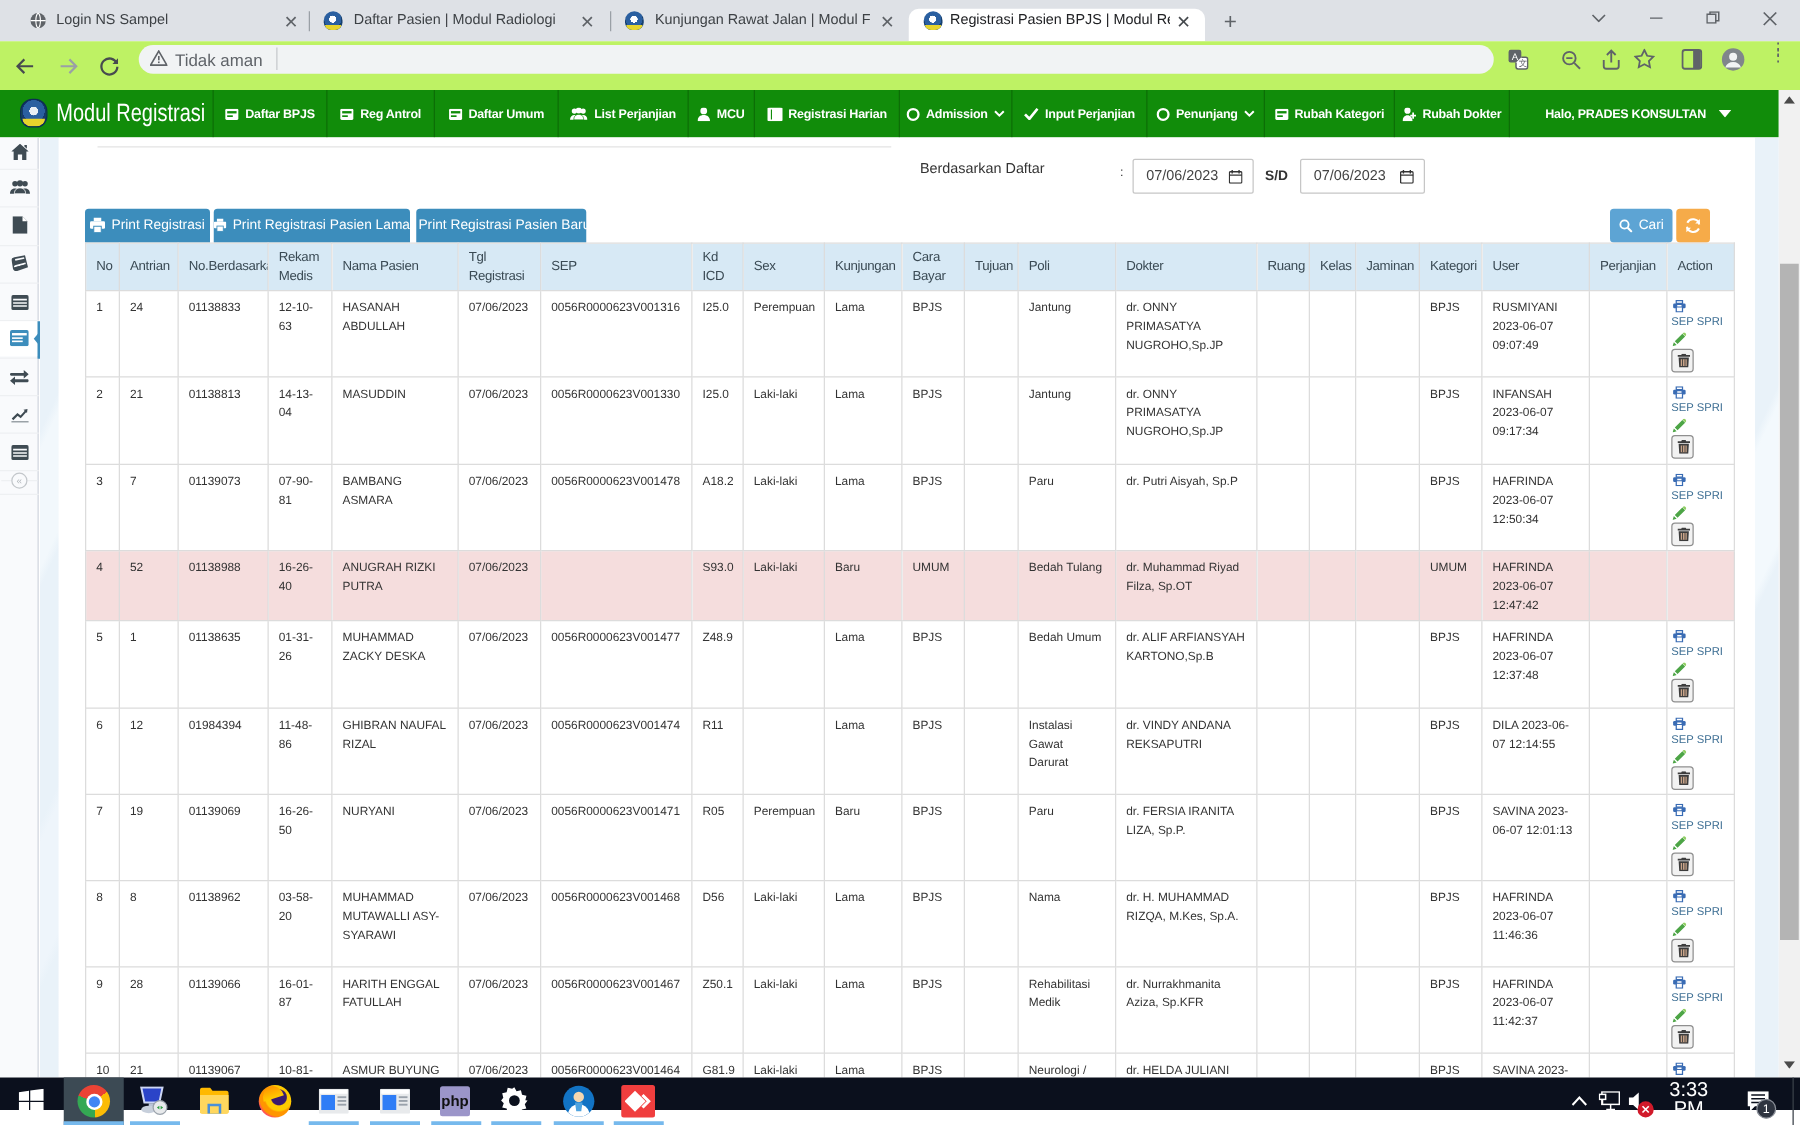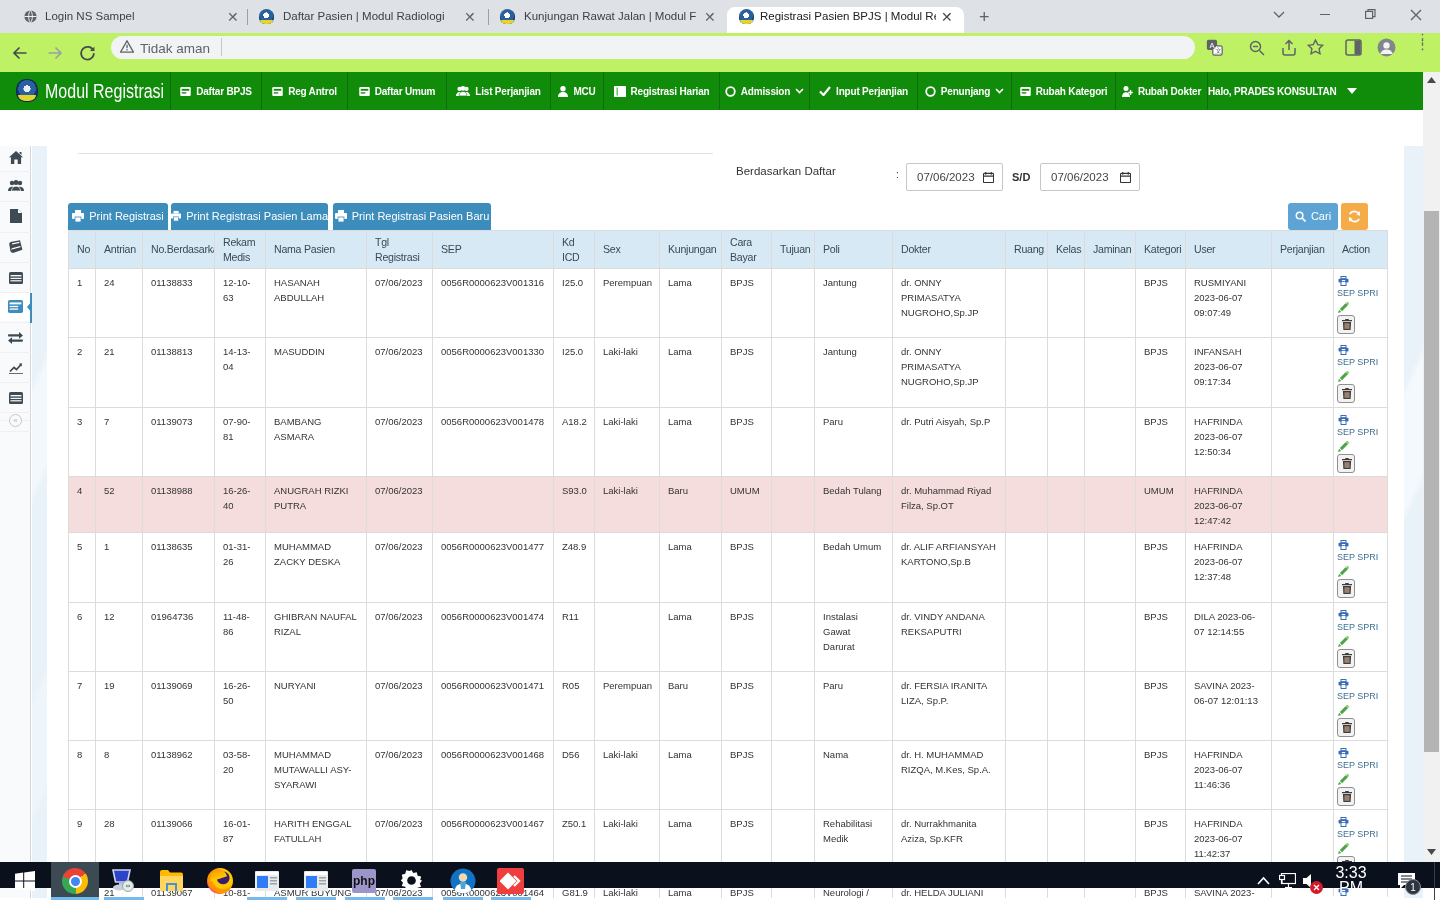--- a/index.html
+++ b/index.html
@@ -19,21 +19,21 @@
 #urlpill { position:absolute; left:111px; top:2.5px; width:1084px; height:23px; background:#f1f3f4; border-radius:11.5px; }
 
 .crest { width:15px; height:15px; border-radius:50% 50% 40% 40%; background:radial-gradient(circle at 48% 42%, #ffffff 0 24%, #2a5fa0 25% 58%, #17406e 59%); position:relative; overflow:hidden; }
 .crest:after { content:""; position:absolute; left:1px; bottom:0; width:13px; height:4.5px; background:#e6d42c; border-radius:0 0 6px 6px; }
 
 
 #navbar { position:absolute; left:0; top:72px; width:1423px; height:38px; background:#118c0a; }
 #navbar .navitem { position:absolute; top:0; height:38px; border-left:1px solid #0c6e06; color:#fff; font-size:10px; font-weight:bold; letter-spacing:-0.2px; display:flex; align-items:center; justify-content:center; gap:5px; white-space:nowrap; }
 
 
-#page { position:absolute; left:0; top:110px; width:1440px; height:752px; background:#fff; overflow:hidden;margin-top:36px; }
+#page { position:absolute; left:0; top:110px; width:1440px; height:752px; background:#fff; overflow:hidden; }
 #sidebar { position:absolute; left:0; top:0; width:31px; height:752px; background:#f9fafc; border-right:1px solid #d2d6de; }
 .sideitem { position:absolute; left:0; width:31px; display:flex; align-items:center; justify-content:center; }
 .sidesep { position:absolute; left:0; width:31px; height:1px; background:#eef0f2; }
 #lstrip { position:absolute; left:32px; top:0; width:15px; height:752px; background:linear-gradient(115deg,#e9f2f9 0 30%,#f2f8fc 32% 44%,#e9f2f9 46% 70%,#eef5fb 72% 85%,#e9f2f9 87%); }
 #rstrip { position:absolute; left:1404px; top:0; width:19px; height:752px; background:linear-gradient(115deg,#e9f2f9 0 30%,#f3f9fd 32% 46%,#e9f2f9 48%); }
 #scrollv { position:absolute; left:1423px; top:72px; width:17px; height:790px; background:#f1f1f1; }
 #scrollthumb { position:absolute; left:1424px; top:211px; width:15px; height:541px; background:#b4b4b4; }
 
 
 #content { position:absolute; left:47px; top:0; width:1357px; height:752px; background:#fff; }
@@ -194,21 +194,21 @@
   <div class="navitem" style="left:1011px;width:104px"><svg width="11" height="9" viewBox="0 0 14 12">
         <rect x="0" y="0" width="14" height="12" rx="1.5" fill="#fff"></rect>
         <rect x="2" y="2.5" width="10" height="2.5" fill="#118c0a"></rect>
         <rect x="2" y="7" width="6" height="1.8" fill="#118c0a"></rect>
       </svg>Rubah Kategori</div>
   <div class="navitem" style="left:1115px;width:92px"><svg width="11" height="11" viewBox="0 0 11 11">
         <circle cx="4" cy="2.5" r="2.5" fill="#fff"></circle>
         <path d="M0 11c0-3 1.8-4.8 4-4.8S8 8 8 11z" fill="#fff"></path>
         <path d="M8.5 4v5M6.2 6.5h4.6" stroke="#fff" stroke-width="1.4"></path>
       </svg>Rubah Dokter</div>
-  <div class="navitem" style="left:1207px;width:216px;justify-content:flex-start;padding-right:10px;gap:10px">Halo, PRADES KONSULTAN <svg width="10" height="6" viewBox="0 0 10 6">
+  <div class="navitem" style="left:1207px;width:216px;justify-content:center;padding-right:10px;gap:10px">Halo, PRADES KONSULTAN <svg width="10" height="6" viewBox="0 0 10 6">
         <path d="M0 0h10L5 6z" fill="#fff"></path>
       </svg></div>
 </div>
 
 <div id="page">
   <div id="lstrip"></div>
   <div id="rstrip"></div>
   <div id="content">
     <div class="abs" style="left:31px;top:6.5px;width:635px;height:1px;background:#e3e3e3"></div>
     <div class="abs" style="left:689px;top:19px;font-size:11.5px;color:#333">Berdasarkan Daftar</div>
@@ -225,21 +225,21 @@
     <div class="bluebtn" style="left:21px;width:100px"><svg width="12" height="12" viewBox="0 0 12 12">
           <path d="M3 0h6v3H3z" fill="#fff"></path>
           <path d="M1 3h10a1 1 0 0 1 1 1v4a1 1 0 0 1-1 1H1A1 1 0 0 1 0 8V4a1 1 0 0 1 1-1z" fill="#fff"></path>
           <rect x="3" y="7" width="6" height="5" fill="#fff" stroke="#3c8dbc" stroke-width=".8"></rect>
         </svg>Print Registrasi</div>
     <div class="bluebtn" style="left:124px;width:157px"><svg width="12" height="12" viewBox="0 0 12 12">
           <path d="M3 0h6v3H3z" fill="#fff"></path>
           <path d="M1 3h10a1 1 0 0 1 1 1v4a1 1 0 0 1-1 1H1A1 1 0 0 1 0 8V4a1 1 0 0 1 1-1z" fill="#fff"></path>
           <rect x="3" y="7" width="6" height="5" fill="#fff" stroke="#3c8dbc" stroke-width=".8"></rect>
         </svg>Print Registrasi Pasien Lama</div>
-    <div class="bluebtn" style="left:286px;width:158px"><svg width="12" height="12" viewBox="0 0 12 12">
+    <div class="bluebtn" style="left:286px;width:136px"><svg width="12" height="12" viewBox="0 0 12 12">
           <path d="M3 0h6v3H3z" fill="#fff"></path>
           <path d="M1 3h10a1 1 0 0 1 1 1v4a1 1 0 0 1-1 1H1A1 1 0 0 1 0 8V4a1 1 0 0 1 1-1z" fill="#fff"></path>
           <rect x="3" y="7" width="6" height="5" fill="#fff" stroke="#3c8dbc" stroke-width=".8"></rect>
         </svg>Print Registrasi Pasien Baru</div>
     <div class="bluebtn" style="left:1241px;width:50px;border-radius:3px;background:#5da4d4"><svg width="11" height="11" viewBox="0 0 12 12">
           <circle cx="5" cy="5" r="3.6" fill="none" stroke="#fff" stroke-width="1.6"></circle>
           <path d="M7.8 7.8L11.5 11.5" stroke="#fff" stroke-width="1.8"></path>
         </svg>Cari</div>
     <div class="bluebtn" style="left:1294px;width:27px;background:#f6ab49;border-radius:3px">
         <svg width="13" height="13" viewBox="0 0 14 14">
@@ -483,21 +483,21 @@
                   <path d="M3.5 0h3l.5 1H10v1.3H0V1h3zM.9 3h8.2l-.5 8H1.4z" fill="#3d3d3d"></path>
                   <path d="M2.6 4.3h4.8v5.5H2.6z" fill="#c9a489"></path>
                   <path d="M4 4.3v5.5M6 4.3v5.5" stroke="#3d3d3d" stroke-width=".7"></path>
                 </svg>
               </div>
             </td>
           </tr>
           <tr style="height:69px">
             <td>6</td>
             <td>12</td>
-            <td>01964736</td>
+            <td>01984394</td>
             <td>11-48-<br>86</td>
             <td>GHIBRAN NAUFAL<br>RIZAL</td>
             <td>07/06/2023</td>
             <td>0056R0000623V001474</td>
             <td>R11</td>
             <td></td>
             <td>Lama</td>
             <td>BPJS</td>
             <td></td>
             <td>Instalasi<br>Gawat<br>Darurat</td>

